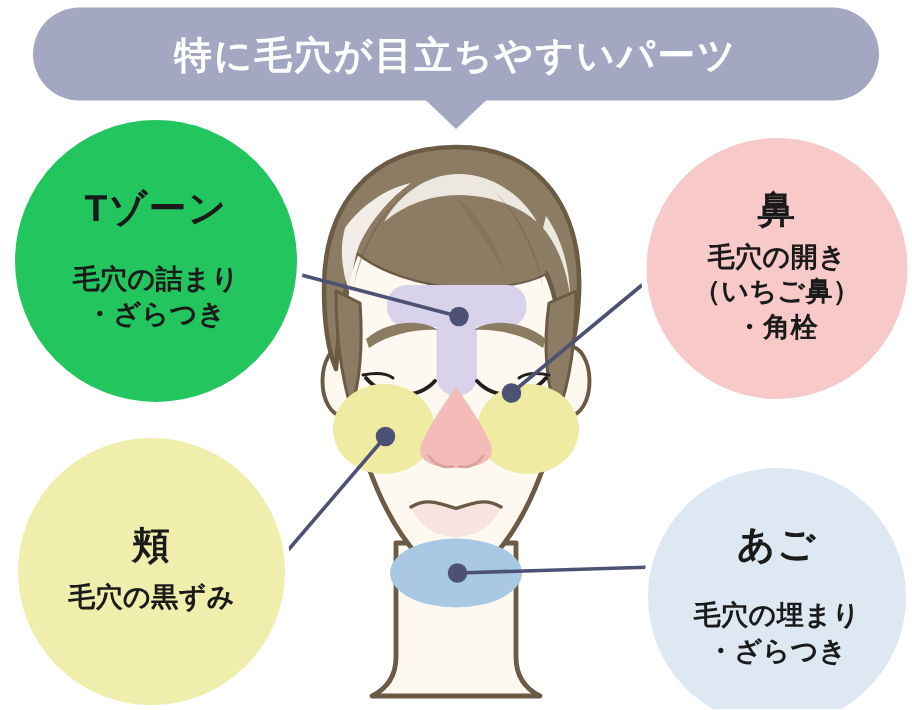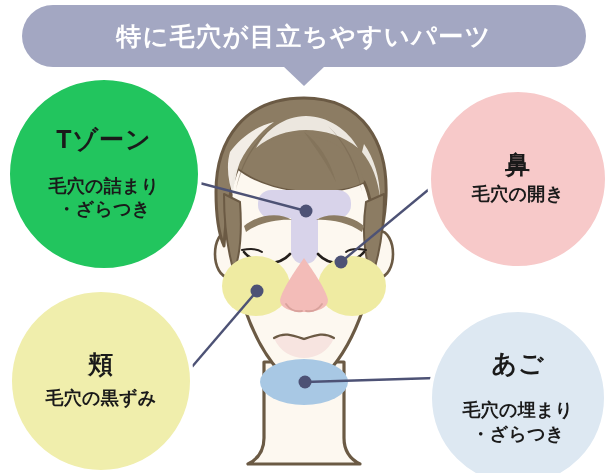--- a/index.html
+++ b/index.html
@@ -214,20 +214,22 @@
     <div class="c-body">
       <span>毛穴の詰まり</span>
       <span>・ざらつき</span>
     </div>
   </div>
 
   <div class="circle" id="circle-nose">
     <div class="c-title">鼻</div>
     <div class="c-body">
       <span>毛穴の開き</span>
+      <span>（いちご鼻）</span>
+      <span>・角栓</span>
     </div>
   </div>
 
   <div class="circle" id="circle-cheek">
     <div class="c-title">頬</div>
     <div class="c-body">
       <span>毛穴の黒ずみ</span>
     </div>
   </div>
 

